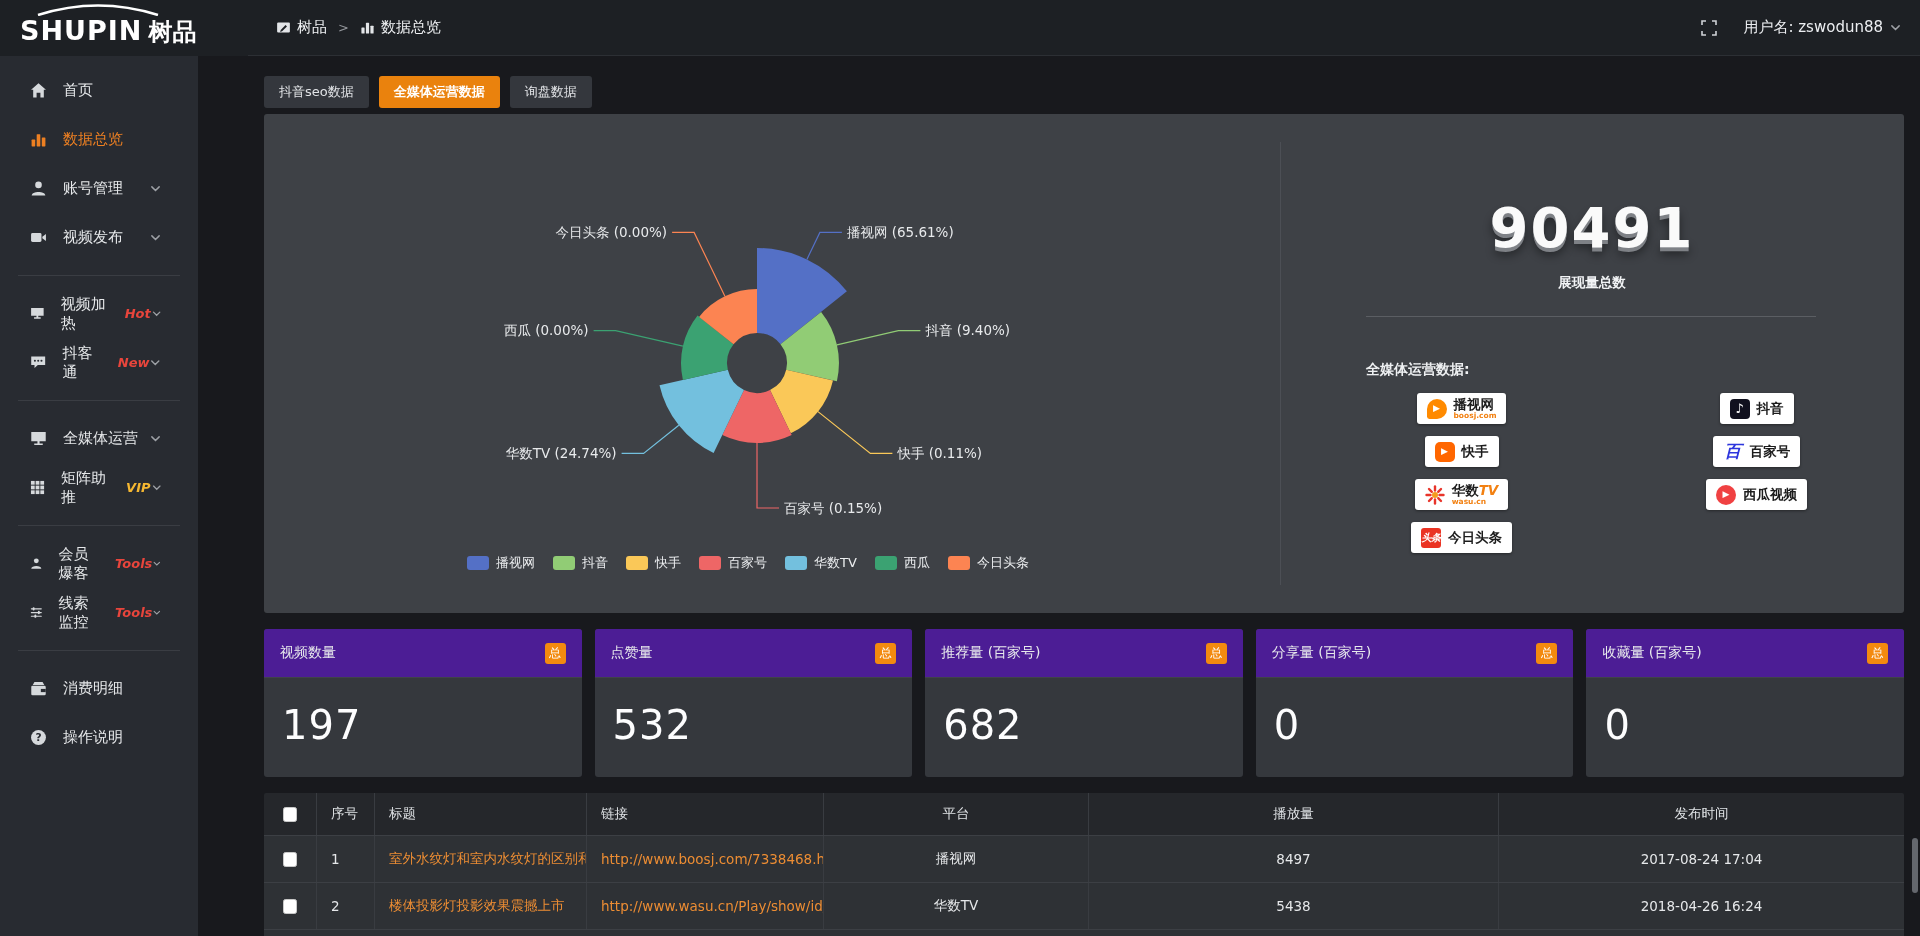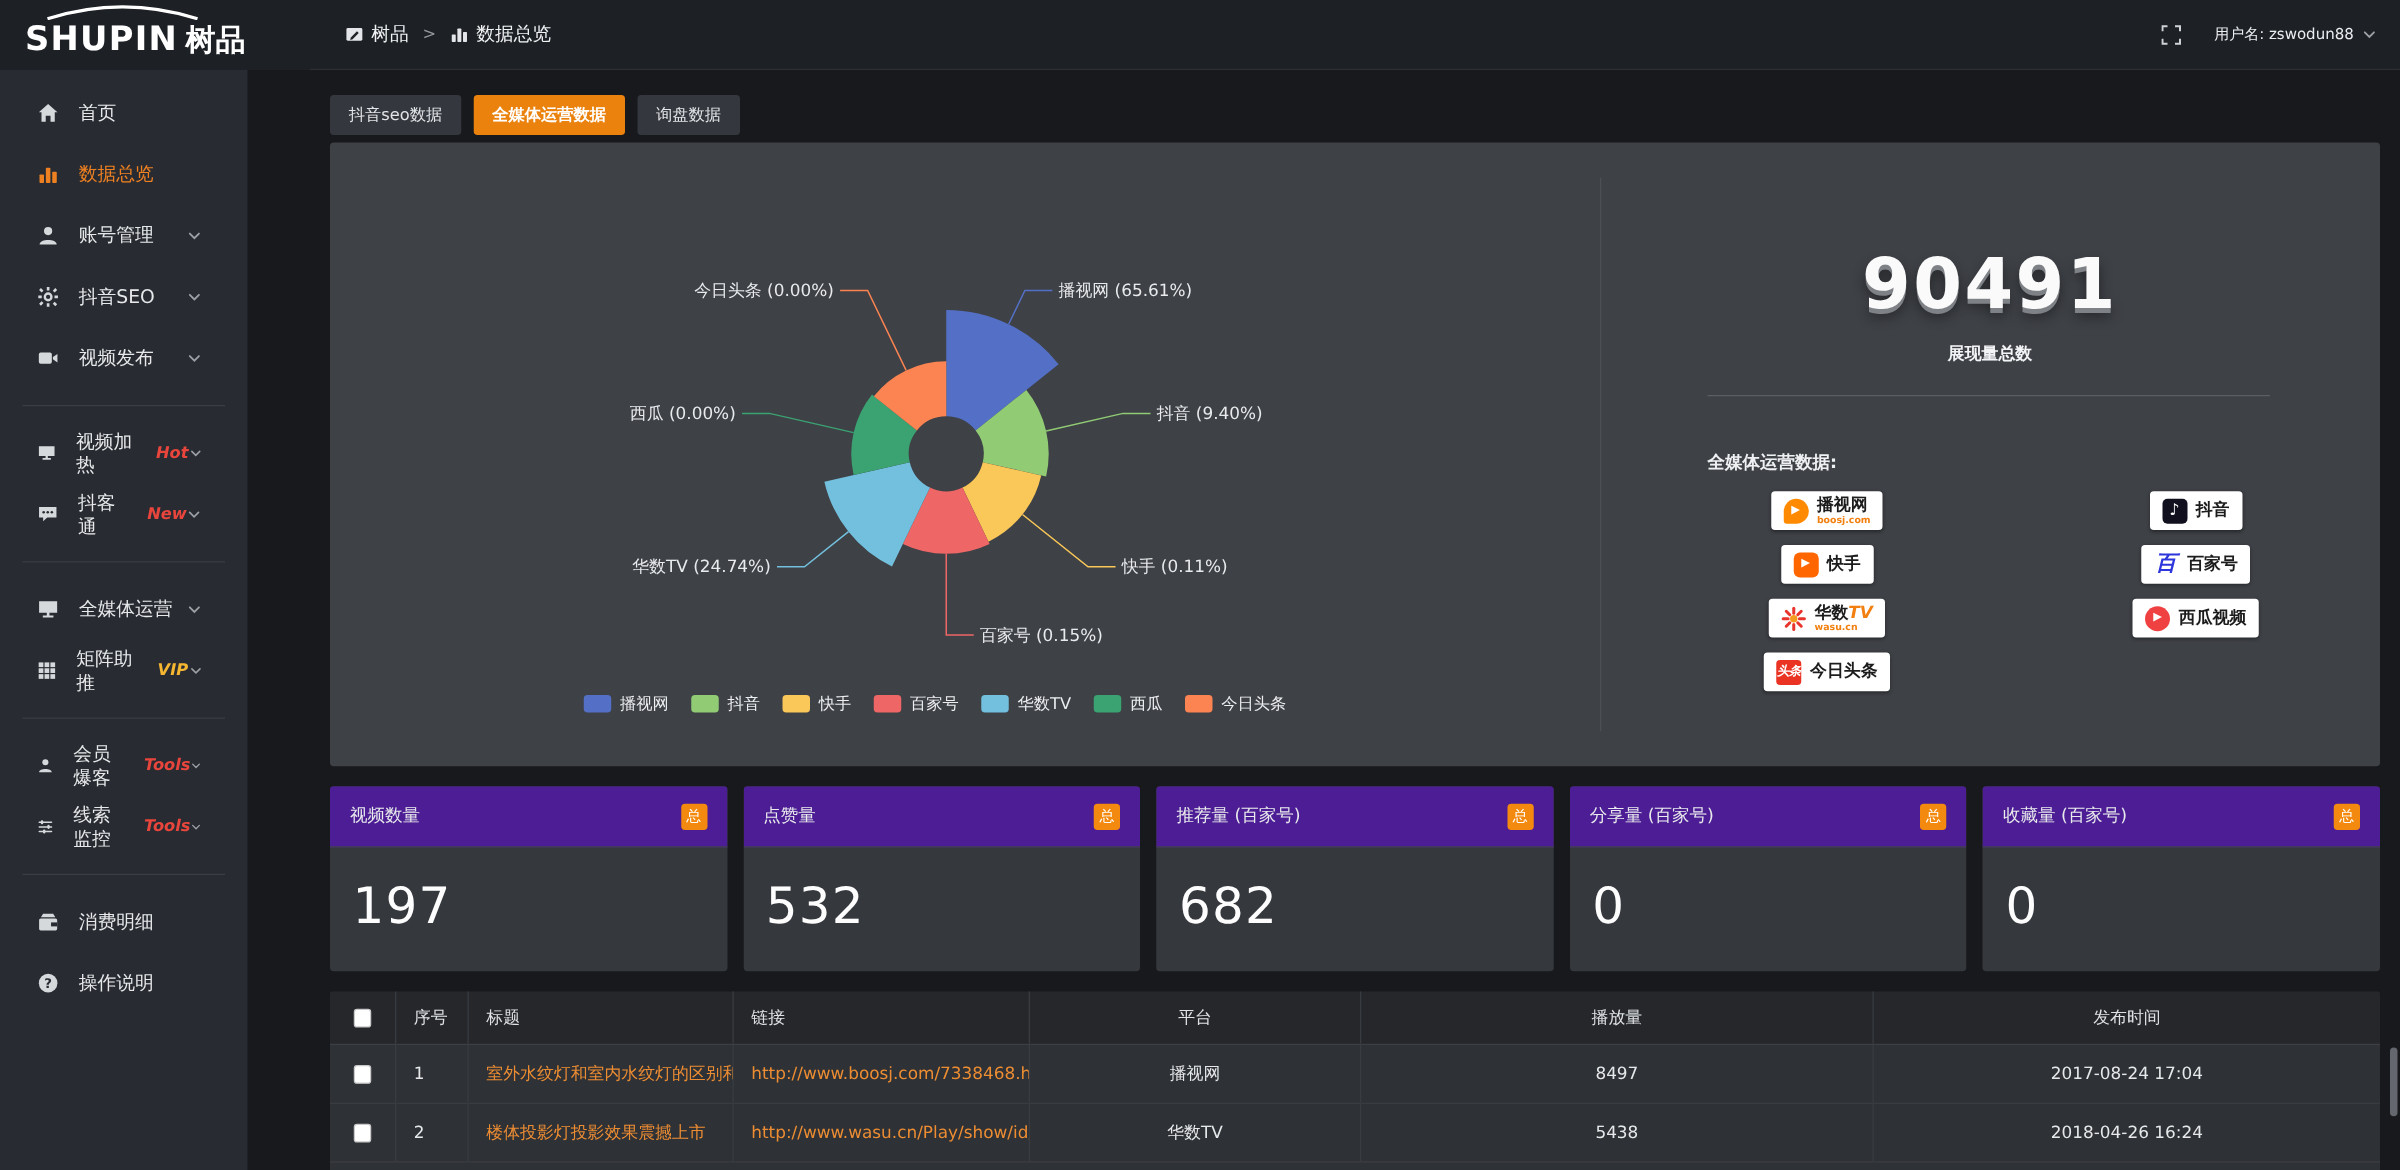--- a/index.html
+++ b/index.html
@@ -11,21 +11,21 @@
   .topbar { display:flex; height:56px; background:#1d2024; }
   .logo-zone { width:248px; position:relative; display:flex; align-items:flex-end; padding:6px 0 8px 20px; cursor:pointer; }
   .logo-arc { position:absolute; top:3px; left:34px; width:128px; height:13px; }
   .logo-en { font-size:27px; font-weight:900; color:#fff; letter-spacing:1px; }
   .logo-cn { font-size:24px; font-weight:900; color:#fff; margin-left:6px; }
   .header-main { flex:1; display:flex; align-items:center; border-bottom:1px solid #2c2f34; padding:0 18px 0 28px; }
   .breadcrumb { display:flex; align-items:center; gap:9px; font-size:15px; color:#f0f2f4; }
   .crumb { display:flex; align-items:center; gap:6px; cursor:pointer; }
   .crumb-sep { color:#94979c; font-size:13px; margin:0 2px; }
   .header-right { margin-left:auto; display:flex; align-items:center; gap:26px; }
-  .username { display:flex; align-items:center; gap:6px; font-size:12px; color:#eceef1; cursor:pointer; }
+  .username { display:flex; align-items:center; gap:6px; font-size:15px; color:#eceef1; cursor:pointer; }
 
   
   .icn { display:inline-flex; width:17px; height:17px; color:#d6d9dc; }
   .icn svg { width:100%; height:100%; }
   .icn.chev { width:13px; height:13px; color:#9da0a5; }
   .icn.fs { width:16px; height:16px; color:#cfd2d6; cursor:pointer; }
   .crumb .icn { width:15px; height:15px; color:#e3e5e8; }
 
   
   .sidebar { position:absolute; top:56px; left:0; width:198px; height:880px; background:#282b31; padding-top:10px; }
@@ -183,34 +183,20 @@
         <span>数据总览</span>
       </div>
       <div class="sb-item">
         <span class="icn">
           <svg viewBox="0 0 16 16" fill="currentColor">
             <circle cx="8" cy="4.6" r="3.1"></circle>
             <path d="M1.6 14.6c0-4.4 12.8-4.4 12.8 0Z"></path>
           </svg>
         </span>
         <span>账号管理</span>
-        <span class="icn chev">
-          <svg viewBox="0 0 16 16" fill="none" stroke="currentColor" stroke-width="1.8" stroke-linecap="round">
-            <path d="M3.5 6 8 10.5 12.5 6"></path>
-          </svg>
-        </span>
-      </div>
-      <div class="sb-item">
-        <span class="icn">
-          <svg viewBox="0 0 16 16" fill="currentColor">
-            <path d="M8 4.6A3.4 3.4 0 1 0 8 11.4 3.4 3.4 0 0 0 8 4.6Zm0 1.8A1.6 1.6 0 1 1 8 9.6 1.6 1.6 0 0 1 8 6.4Z"></path>
-            <path d="M7 .6h2v2.6H7zM7 12.8h2v2.6H7zM.6 7h2.6v2H.6zM12.8 7h2.6v2h-2.6zM2.6 1.4 4.5 3.3 3.1 4.7 1.2 2.8ZM12.9 11.7l1.9 1.9-1.4 1.4-1.9-1.9ZM1.2 13.2l1.9-1.9 1.4 1.4-1.9 1.9ZM11.5 3.3l1.9-1.9 1.4 1.4-1.9 1.9Z"></path>
-          </svg>
-        </span>
-        <span>抖音SEO</span>
         <span class="icn chev">
           <svg viewBox="0 0 16 16" fill="none" stroke="currentColor" stroke-width="1.8" stroke-linecap="round">
             <path d="M3.5 6 8 10.5 12.5 6"></path>
           </svg>
         </span>
       </div>
       <div class="sb-item">
         <span class="icn">
           <svg viewBox="0 0 16 16" fill="currentColor">
             <rect x="1" y="3.8" width="9.8" height="8.4" rx="1.4"></rect>

